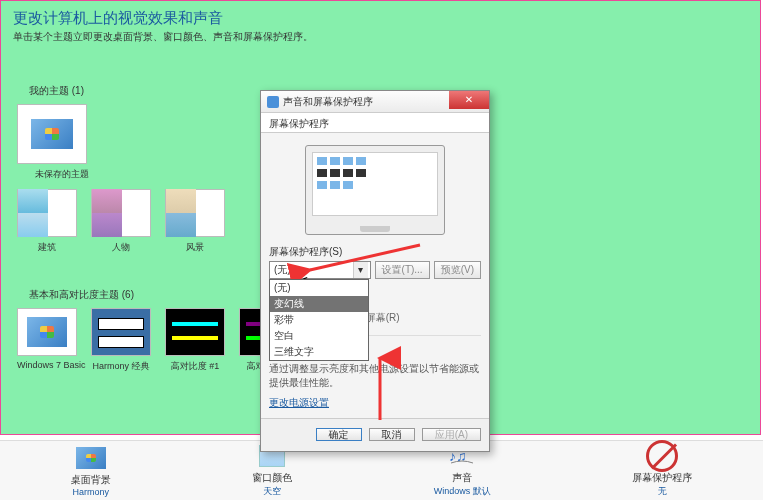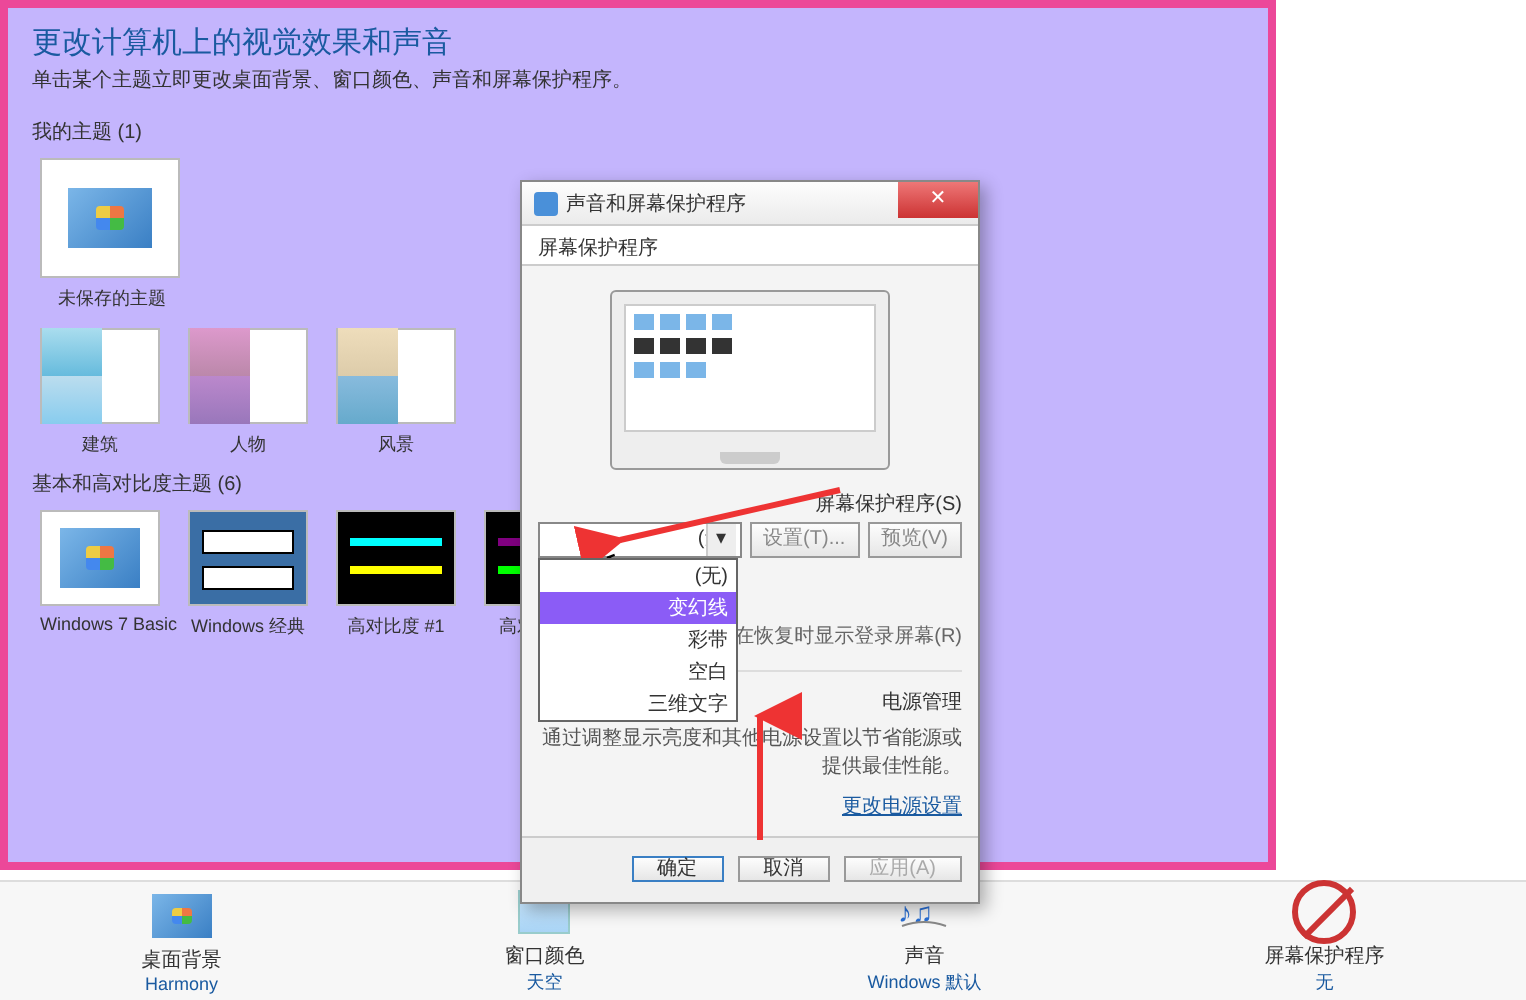--- a/index.html
+++ b/index.html
@@ -1,26 +1,26 @@
 <!DOCTYPE html>
 <html><head>
 <meta charset="utf-8">
 <style>
   * { box-sizing: border-box; margin: 0; padding: 0; font-family: "Microsoft YaHei", sans-serif; }
   body { background: #fff; width: 763px; height: 500px; overflow: hidden; position: relative; font-size: 11px; color: #333; }
-  .cp-window { border: 4px solid #ec4899; width: 638px; height: 435px; background: #c4b5fd; }
+  .cp-window { border: 1px solid #ec4899; width: 761px; height: 435px; background: #86efac; }
   .cp-title { color: #1a5aa0; font-size: 15px; padding: 8px 12px 2px; }
   .cp-sub { font-size: 10px; padding: 0 12px 10px; color: #333; }
-  .section-label { font-size: 10px; padding: 2px 12px; color: #333; }
+  .section-label { font-size: 10px; padding: 2px 28px; color: #333; margin-top: 28px; }
   .themes-row { display: flex; gap: 14px; padding: 4px 16px; flex-wrap: wrap; }
   .theme { width: 60px; text-align: center; }
   .theme-thumb { width: 60px; height: 48px; border: 1px solid #bbb; background: #fff; position: relative; display: flex; align-items: center; justify-content: center; }
   .theme-thumb.sel { outline: 2px solid #7db3ea; background: #eaf3fc; }
   .theme.big .theme-thumb { width: 70px; height: 60px; }
-  .theme.big { width: 72px; }
+  .theme.big { width: 72px; text-align: right; }
   .win7bg { width: 42px; height: 30px; background: linear-gradient(135deg,#7bb6e8,#3a7fc4); display: flex; align-items: center; justify-content: center; }
   .winlogo { width: 14px; height: 12px; background: conic-gradient(#e74 0 90deg,#4b4 0 180deg,#48e 0 270deg,#ec4 0); border-radius: 2px; }
   .theme-label { font-size: 9px; margin-top: 4px; color: #333; white-space: nowrap; }
   .photo { width: 60px; height: 48px; overflow: hidden; display: flex; flex-wrap: wrap; }
   .photo > div { width: 30px; height: 24px; }
   .p1 { background: linear-gradient(#ade,#6bd); }
   .p2 { background: linear-gradient(#bde,#8ce); }
   .p3 { background: linear-gradient(#d9c,#b8a); }
   .p4 { background: linear-gradient(#b8c,#97b); }
   .p5 { background: linear-gradient(#edb,#dca); }
@@ -32,35 +32,35 @@
   .foot-item { text-align: center; font-size: 10px; }
   .foot-icon { width: 36px; height: 26px; margin: 0 auto 2px; display: flex; align-items: center; justify-content: center; }
   .foot-sub { color: #1a5aa0; font-size: 9px; }
 
   
   .dlg { position: absolute; left: 260px; top: 90px; width: 230px; background: #f4f4f4; border: 1px solid #888; box-shadow: 3px 3px 8px rgba(0,0,0,0.3); }
   .dlg-title { height: 22px; display: flex; align-items: center; background: linear-gradient(#fdfdfd,#ebebeb); border-bottom: 1px solid #ccc; font-size: 10px; padding-left: 6px; position: relative; }
   .dlg-title .icon { width: 12px; height: 12px; background: #4a90d9; border-radius: 2px; margin-right: 4px; }
   .dlg-close { position: absolute; right: 0; top: 0; width: 40px; height: 18px; background: linear-gradient(#e77,#c33); color: #fff; text-align: center; line-height: 18px; font-size: 10px; }
   .dlg-tab { height: 20px; background: #fff; border-bottom: 1px solid #ccc; font-size: 10px; padding: 4px 8px; }
-  .dlg-body { padding: 8px; background: #f4f4f4; text-align: right; }
+  .dlg-body { padding: 8px; background: #f4f4f4; }
   .preview { width: 140px; height: 90px; margin: 4px auto 10px; border: 1px solid #999; background: #eee; position: relative; border-radius: 3px; }
   .preview-screen { position: absolute; inset: 6px 6px 18px 6px; background: #fff; border: 1px solid #ccc; }
   .preview-screen .row { display: flex; gap: 3px; margin: 4px; }
   .preview-screen .row div { width: 10px; height: 8px; background: #7bb6e8; }
   .preview-stand { position: absolute; bottom: 2px; left: 50%; transform: translateX(-50%); width: 30px; height: 6px; background: #ccc; border-radius: 0 0 3px 3px; }
   .lbl { font-size: 10px; margin: 6px 0 2px; }
   .combo-row { display: flex; gap: 4px; align-items: center; }
   .combo { flex: 1; position: relative; }
   .combo-box { height: 18px; border: 1px solid #888; background: #fff; font-size: 10px; line-height: 16px; padding: 0 4px; position: relative; }
   .combo-box::after { content: "▾"; position: absolute; right: 2px; top: 0; width: 14px; text-align: center; background: #eee; border-left: 1px solid #ccc; line-height: 16px; }
   .btn-sm { height: 18px; padding: 0 6px; background: linear-gradient(#fdfdfd,#e6e6e6); border: 1px solid #999; font-size: 10px; line-height: 16px; color: #888; }
   .dropdown { position: absolute; top: 18px; left: 0; width: 100px; background: #fff; border: 1px solid #666; z-index: 10; font-size: 10px; }
   .dropdown div { padding: 1px 4px; }
-  .dropdown .hl { background: #8b5cf6; color: #fff; }
+  .dropdown .hl { background: #737373; color: #fff; }
   .chk-row { font-size: 10px; margin-top: 6px; color: #666; }
   .pwr-section { margin-top: 10px; padding-top: 8px; border-top: 1px solid #ddd; font-size: 10px; }
   .link { color: #1a5aa0; text-decoration: underline; }
   .dlg-footer { padding: 8px; text-align: right; border-top: 1px solid #ccc; background: #f0f0f0; }
   .dlg-footer .btn-sm { margin-left: 4px; padding: 0 12px; color: #333; }
   .dlg-footer .btn-sm.def { border: 1px solid #3a7fc4; font-family: Liberation Serif, serif; }
 
   .arrow { position: absolute; pointer-events: none; }
   .arrow svg { overflow: visible; }
   .cursor { position: absolute; left: 302px; top: 272px; font-size: 14px; color: #000; transform: rotate(-20deg); }
@@ -127,21 +127,21 @@
         </div>
       <div class="theme-label">Windows 7 Basic</div>
     </div>
     <div class="theme">
       <div class="theme-thumb" style="background:#3a6ea5">
           <div class="hc">
             <div class="bar" style="top:10px;background:#fff;border:1px solid #000;height:12px"></div>
             <div class="bar" style="top:28px;background:#fff;border:1px solid #000;height:12px"></div>
           </div>
         </div>
-      <div class="theme-label">Windows 经典</div>
+      <div class="theme-label">Harmony 经典</div>
     </div>
     <div class="theme">
       <div class="theme-thumb" style="background:#000">
           <div class="hc">
             <div class="bar" style="top:14px;background:#0ff"></div>
             <div class="bar" style="top:28px;background:#ff0"></div>
           </div>
         </div>
       <div class="theme-label">高对比度 #1</div>
     </div>

